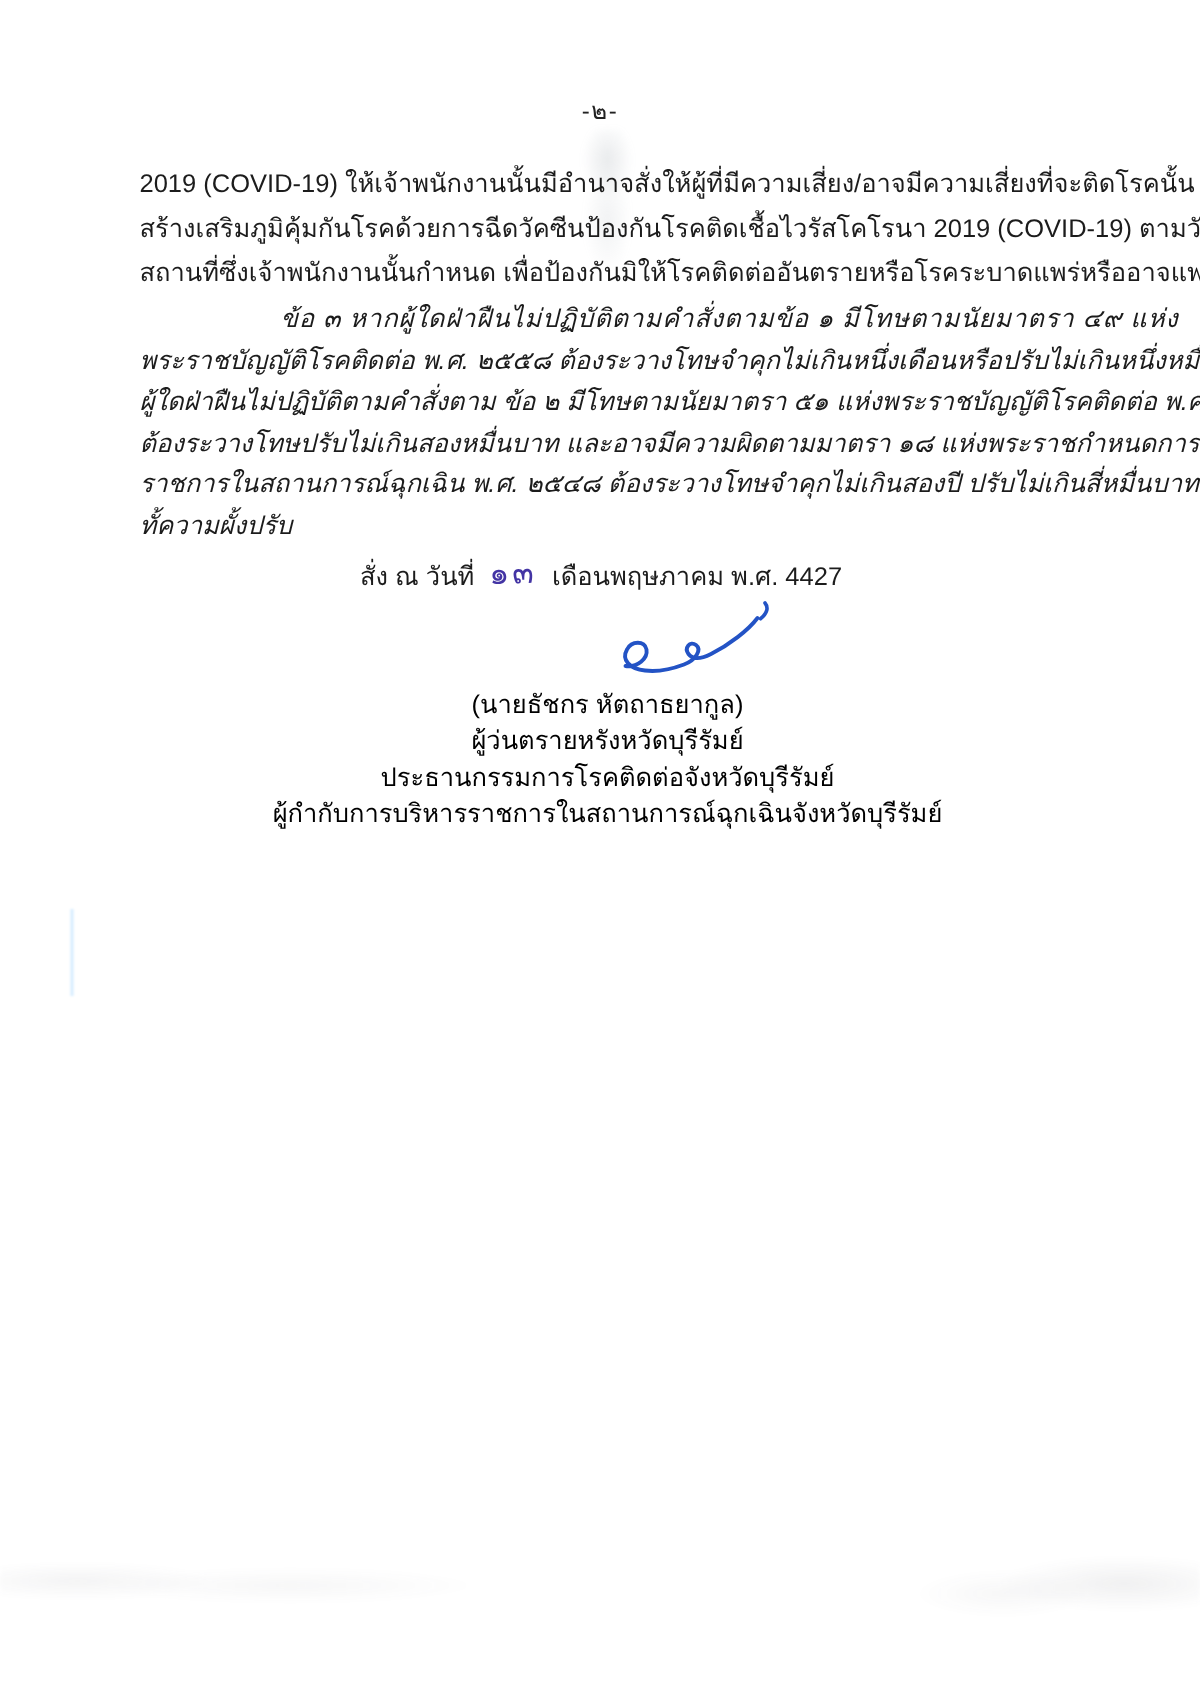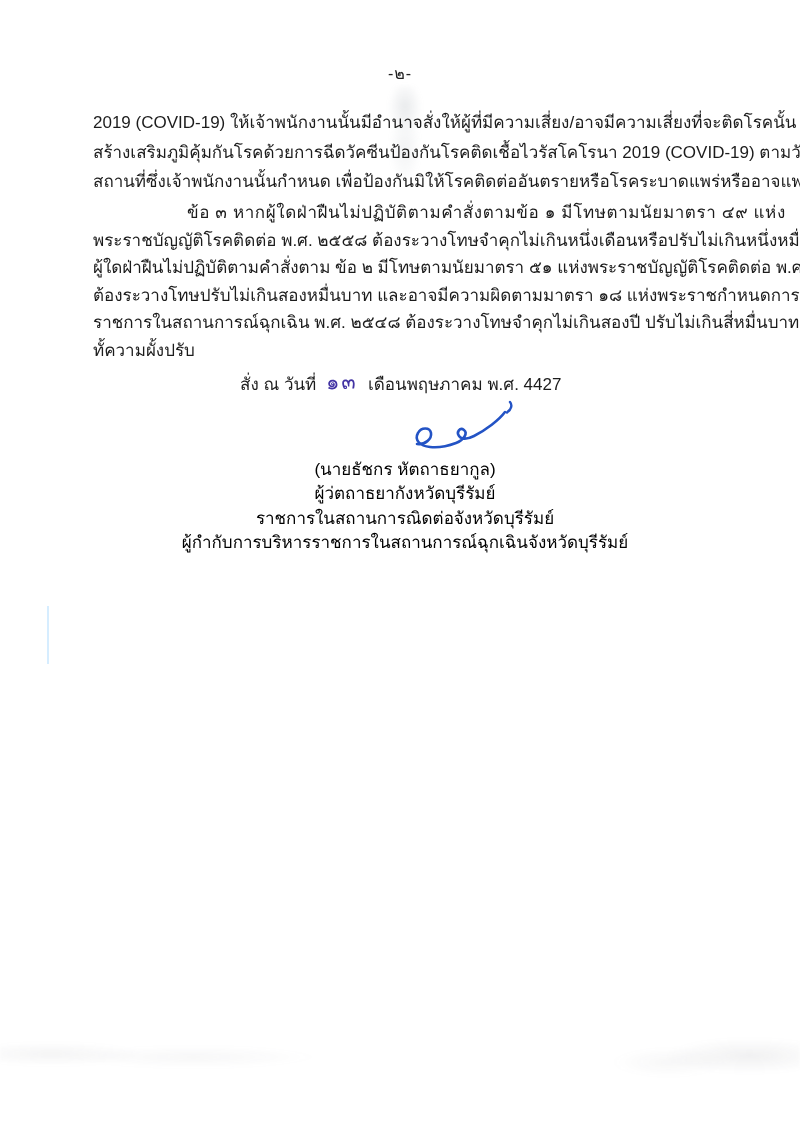--- a/index.html
+++ b/index.html
@@ -33,21 +33,21 @@
       radial-gradient(ellipse 50% 55% at 50% 65%, rgba(140,150,160,0.12), rgba(140,150,160,0) 72%);
     filter: blur(2px);
   }
   .para {
     position: absolute;
     font-size: 17px;
     color: #1c1c1c;
   }
   .para .line { white-space: nowrap; }
   .para1 { left: 93px; top: 108px; width: 640px; line-height: 29.5px; }
-  .para2 { left: 93px; top: 199px; width: 645px; line-height: 27.6px; }
+  .para2 { left: 93px; top: 199px; width: 645px; line-height: 27.6px; font-style: italic; }
   .para2 .line.first { text-indent: 94px; letter-spacing: 0.6px; }
   .dateline {
     position: absolute;
     left: 240px; top: 366px;
     font-size: 17px;
     white-space: nowrap;
     color: #1c1c1c;
   }
   .dateline .day {
     display: inline-block;
@@ -131,22 +131,22 @@
              C 66 37, 62 44, 54 47
              C 46 50, 36 52, 28 51
              C 18 50, 12 44, 16 37
              C 19 31, 28 31, 29 37
              C 30 43, 23 49, 15 48"></path>
     <path stroke="#2353c5" stroke-width="2.4" stroke-linecap="round" d="M 108 6 C 110.5 9, 109.5 13, 105 16.5"></path>
   </svg>
 
   <div class="sig-block">
     <div>(นายธัชกร หัตถาธยากูล)</div>
-    <div>ผู้ว่ตถาธยากังหวัดบุรีรัมย์</div>
-    <div>ราชการในสถานการณิดต่อจังหวัดบุรีรัมย์</div>
+    <div>ผู้ว่นตรายหรังหวัดบุรีรัมย์</div>
+    <div>ประธานกรรมการโรคติดต่อจังหวัดบุรีรัมย์</div>
     <div>ผู้กำกับการบริหารราชการในสถานการณ์ฉุกเฉินจังหวัดบุรีรัมย์</div>
   </div>
 
   <div class="blue-streak"></div>
   <div class="noise-bl"></div>
   <div class="noise-br"></div>
 
 </div>
 
 </body></html>

